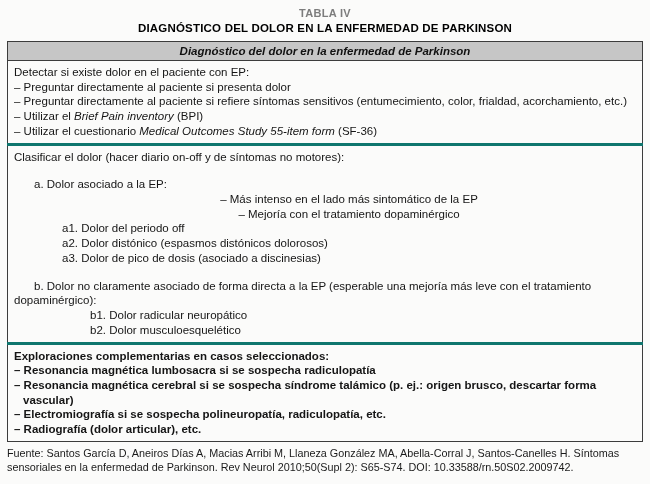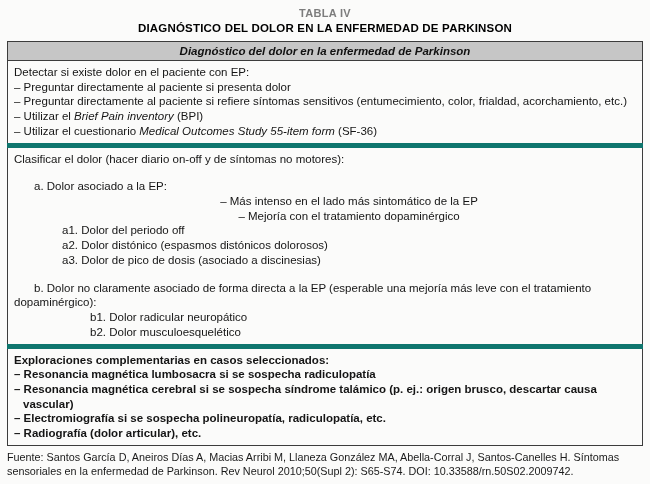--- a/index.html
+++ b/index.html
@@ -46,21 +46,21 @@
     color: #111;
     text-align: center;
     padding: 3px 4px;
     border-bottom: 1px solid #3c3c3c;
   }
   table.tbl td {
     font-size: 11.5px;
     line-height: 1.28;
     vertical-align: top;
     padding: 4px 6px 4px 6px;
-    border-bottom: 5px solid #0f766e;
+    border-bottom: 3px solid #0f766e;
   }
   table.tbl tr:last-child td { border-bottom: none; font-weight: bold; }
   .line { margin: 0; }
   .hang  { padding-left: 9px;  text-indent: -9px; }   
   .hang2 { padding-left: 57px; text-indent: -9px; text-align: center; }   
   .lvl1  { text-indent: 20px; margin-top: 13px; }                        
   .lvl2  { padding-left: 48px; }                       
   .lvl3  { padding-left: 76px; }                       
   .footer {
     font-size: 10.8px;
@@ -109,21 +109,21 @@
           <p class="line lvl3">b1. Dolor radicular neuropático</p>
           <p class="line lvl3">b2. Dolor musculoesquelético</p>
         </td>
       </tr>
 
 
       <tr>
         <td>
           <p class="line">Exploraciones complementarias en casos seleccionados:</p>
           <p class="line hang">– Resonancia magnética lumbosacra si se sospecha radiculopatía</p>
-          <p class="line hang">– Resonancia magnética cerebral si se sospecha síndrome talámico (p. ej.: origen brusco, descartar causa vascular)</p>
+          <p class="line hang">– Resonancia magnética cerebral si se sospecha síndrome talámico (p. ej.: origen brusco, descartar forma vascular)</p>
           <p class="line hang">– Electromiografía si se sospecha polineuropatía, radiculopatía, etc.</p>
           <p class="line hang">– Radiografía (dolor articular), etc.</p>
         </td>
       </tr>
 
     </tbody>
   </table>
 
   <div class="footer">Fuente: Santos García D, Aneiros Días A, Macias Arribi M, Llaneza González MA, Abella-Corral J, Santos-Canelles H. Síntomas sensoriales en la enfermedad de Parkinson. Rev Neurol 2010;50(Supl 2): S65-S74. DOI: 10.33588/rn.50S02.2009742.</div>
 

